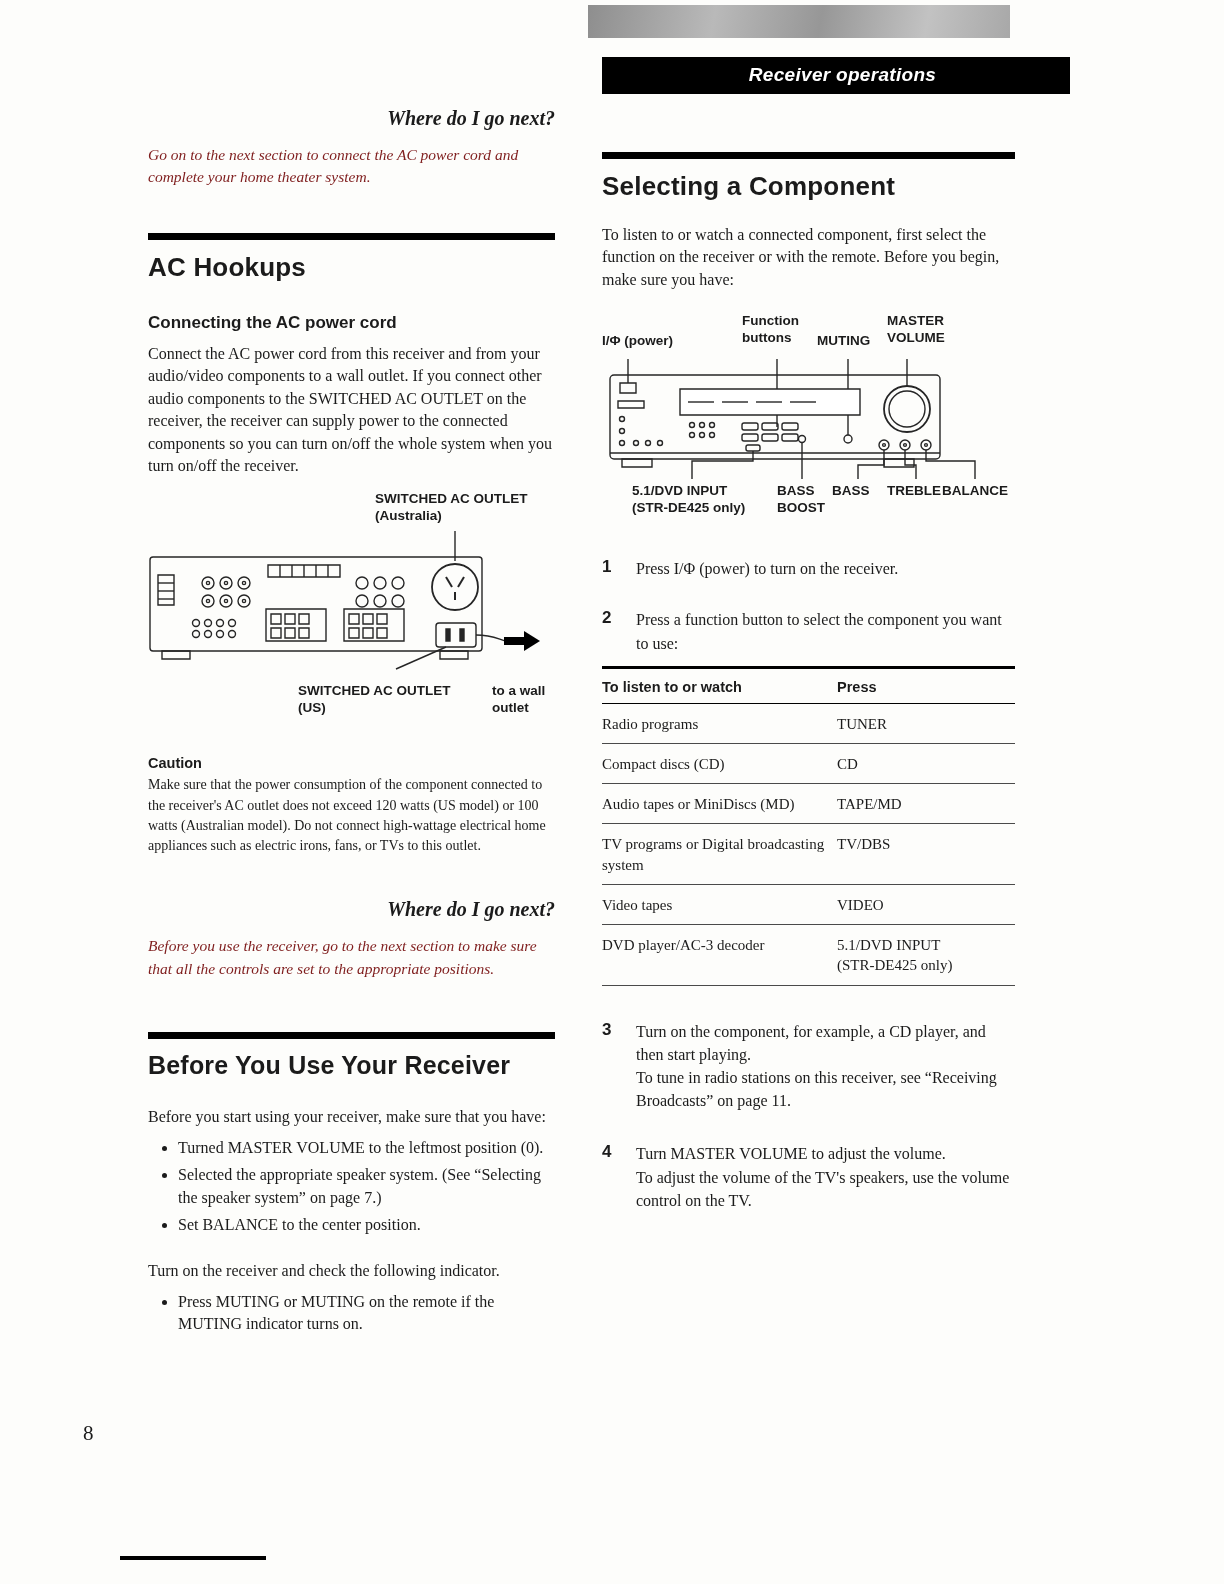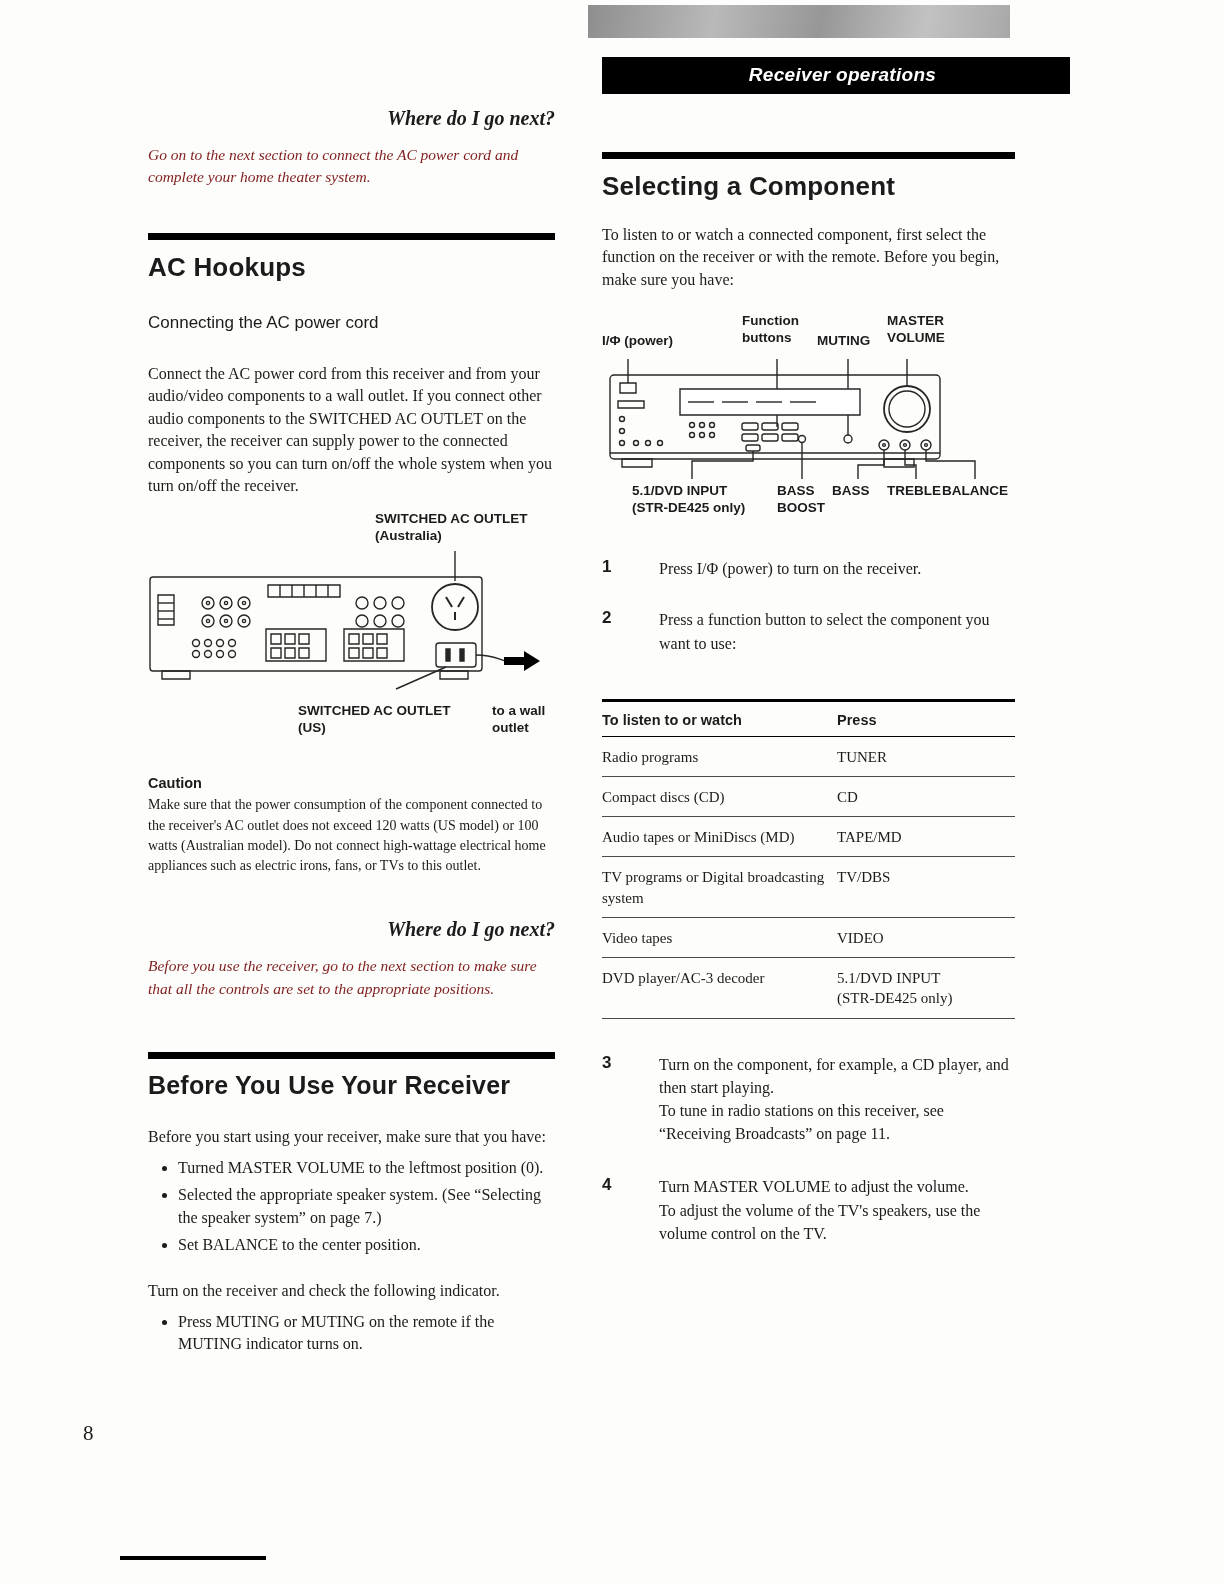--- a/index.html
+++ b/index.html
@@ -33,22 +33,22 @@
   }
   .it-head-2 { margin-top:42px; }
   .it-body { font-style:italic; font-size:15.5px; line-height:1.45; color:#7f1d1d; white-space:pre-line; }
 
   .sec-rule { height:7px; background:#000; }
   .sec-h {
     font-family:"Liberation Sans", sans-serif; font-weight:bold;
     font-size:26px; margin:12px 0 0 0; white-space:nowrap; letter-spacing:.2px;
   }
   .sub-h {
-    font-family:"Liberation Sans", sans-serif; font-weight:normal;
-    font-size:17px; margin:30px 0 30px 0;
+    font-family:"Liberation Sans", sans-serif; font-weight:bold;
+    font-size:17px; margin:30px 0 10px 0;
   }
   .body-p { font-size:16px; line-height:1.4; white-space:pre-line; }
 
   ul.bullets { margin:8px 0 0 30px; padding:0; }
   ul.bullets li { font-size:16px; line-height:1.4; margin-bottom:5px; }
 
   .diagram { position:relative; }
   .dlabel {
     position:absolute;
     font-family:"Liberation Sans", sans-serif; font-weight:bold;
@@ -62,23 +62,23 @@
     font-family:"Liberation Sans", sans-serif; font-weight:bold;
     font-size:14.5px; margin:18px 0 4px 0;
   }
   .caution-b { font-size:14px; line-height:1.45; }
 
   .step { display:flex; margin-top:28px; }
   .step-n {
     font-family:"Liberation Sans", sans-serif; font-weight:bold;
     font-size:17px; width:34px; flex-shrink:0;
   }
-  .step-t { font-size:16px; line-height:1.45; white-space:pre-line; flex:1;margin-left:23px; }
-
-  table.fn { width:100%; border-collapse:collapse; margin-top:44px; border-top:3px solid #000; }
+  .step-t { font-size:16px; line-height:1.45; white-space:pre-line; flex:1; }
+
+  table.fn { width:100%; border-collapse:collapse; margin-top:11px; border-top:3px solid #000; }
   table.fn th {
     font-family:"Liberation Sans", sans-serif; font-weight:bold; font-size:14.5px;
     text-align:left; padding:10px 0 8px 0; border-bottom:1px solid #000;
   }
   table.fn td {
     font-size:15px; line-height:1.35; padding:10px 0 9px 0;
     border-bottom:1px solid #4a4a4a; vertical-align:top; white-space:pre-line;
   }
   table.fn .c2 { width:178px; }
 

